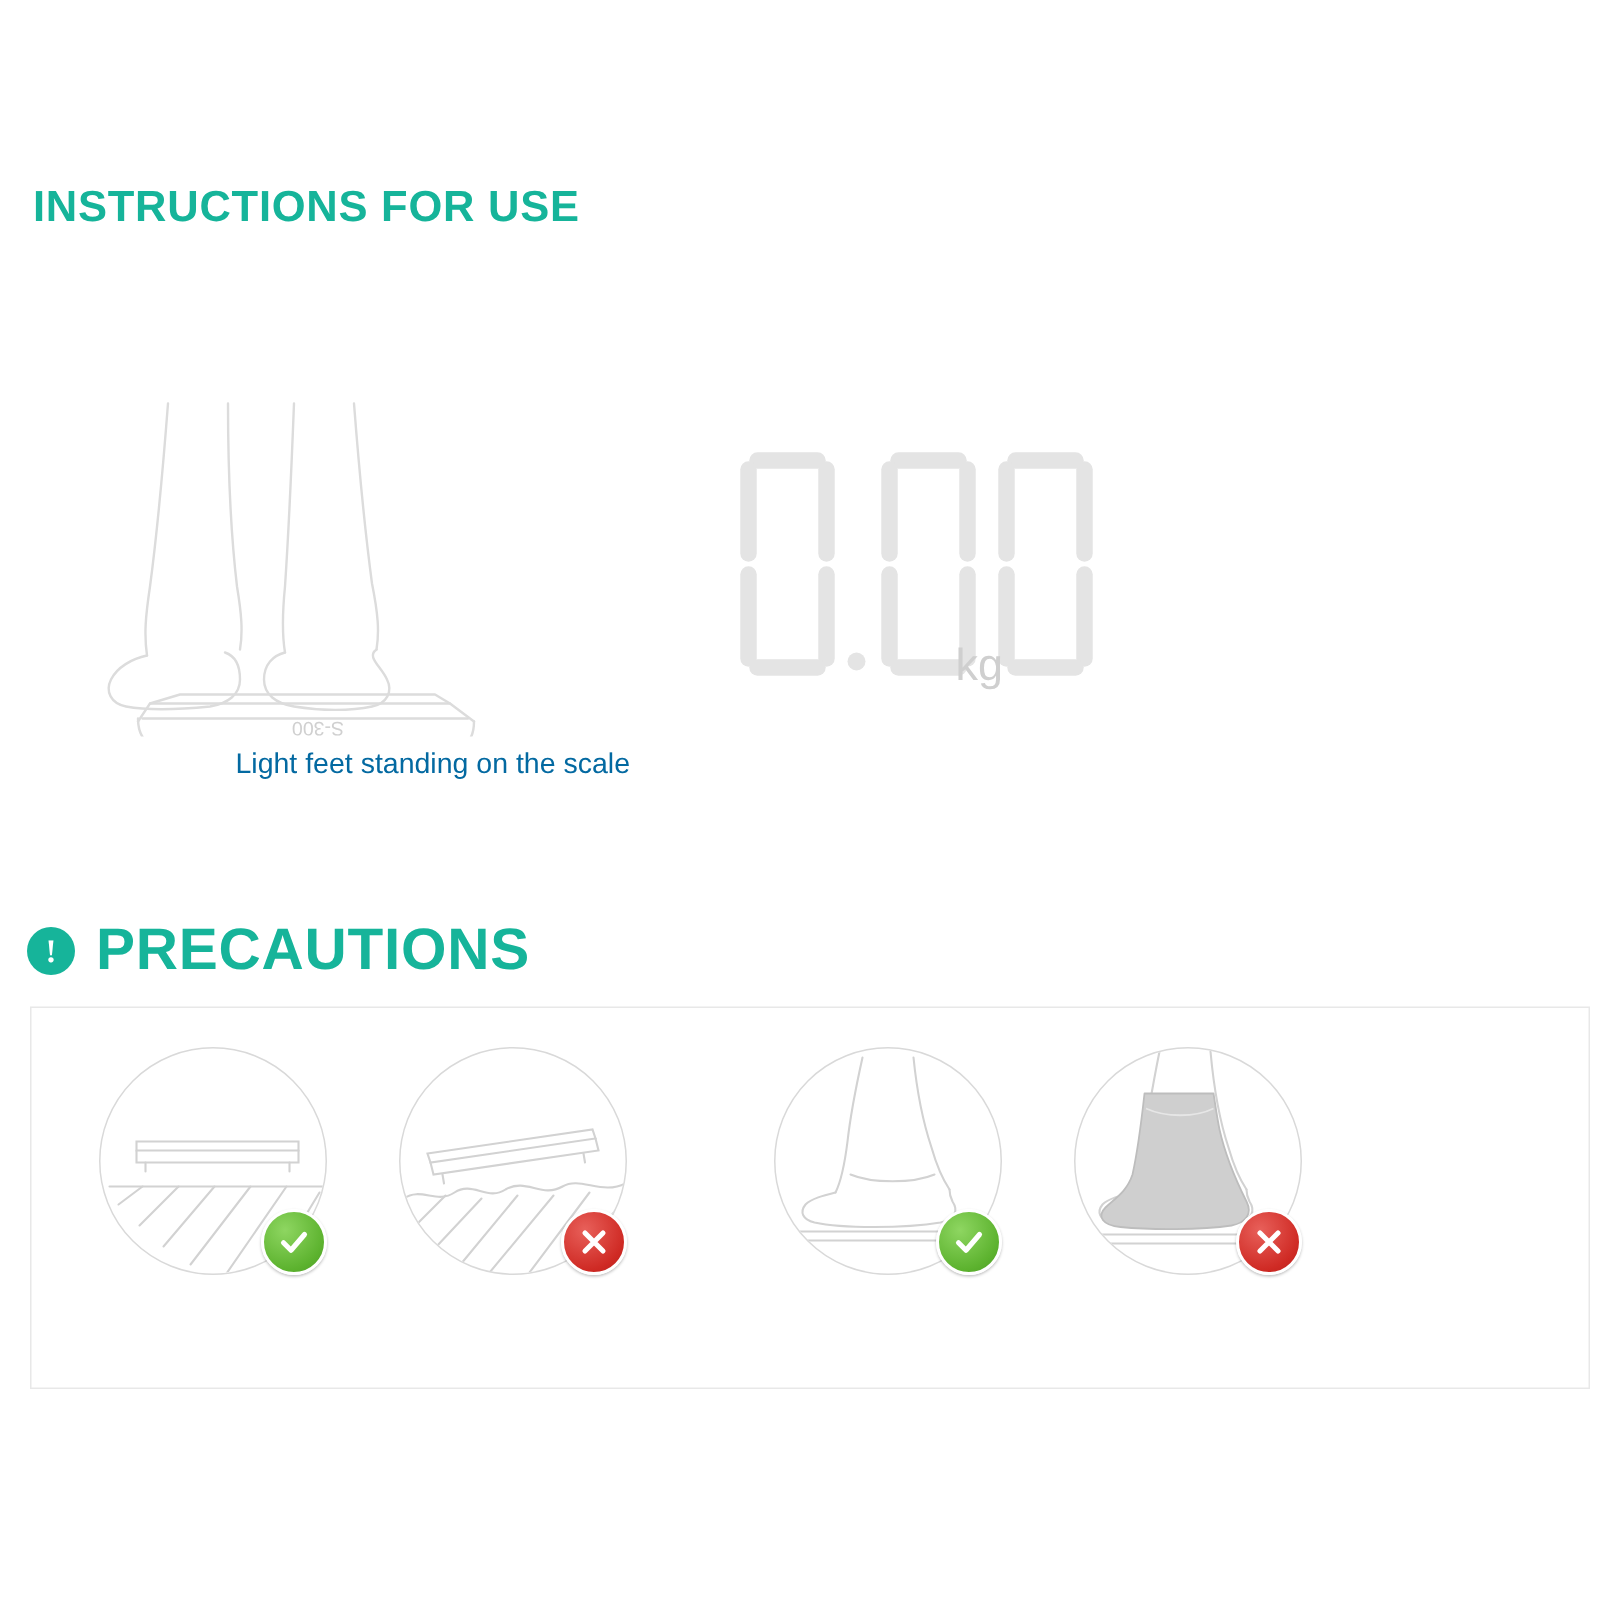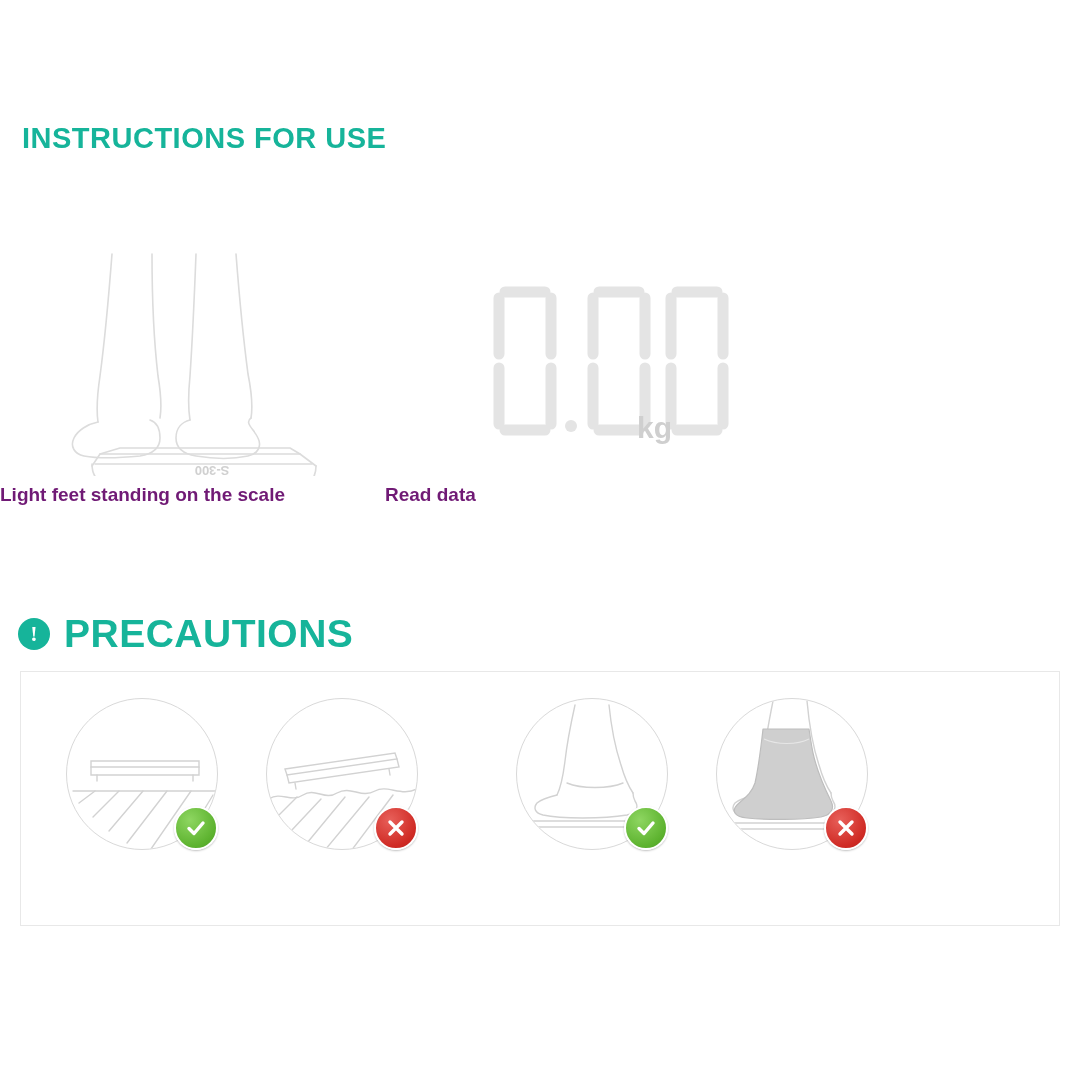--- a/index.html
+++ b/index.html
@@ -64,40 +64,39 @@
   
   .steps {
     position: absolute;
     left: 0;
     top: 225px;
     width: 1080px;
     height: 320px;
   }
   .step {
     position: absolute;
-    top: 1px;
+    top: 16px;
     width: 420px;
     height: 320px;
-    font-weight: bold;
   }
   .step-1 { left: 0px; }
   .step-2 { left: 385px; }
 
   .step-art {
     position: relative;
     width: 420px;
     height: 250px;
   }
   .step-caption {
     position: absolute;
     top: 258px;
     width: 420px;
-    text-align: left;
+    text-align: right;
     font-size: 19px;
-    color: #701a75;
+    color: #0369a1;
   }
 
   
   .legs-svg, .display-svg {
     position: absolute;
     left: 0;
     top: 0;
   }
 
   
@@ -230,21 +229,20 @@
             <path d="M292,66 L332,66"></path>
             <path d="M286,72 L286,128"></path>
             <path d="M338,72 L338,128"></path>
             <path d="M286,142 L286,198"></path>
             <path d="M338,142 L338,198"></path>
             <path d="M292,204 L332,204"></path>
           </g>
           <text x="252" y="212" font-family="Liberation Sans, sans-serif" font-size="30" fill="#cfcfcf">kg</text>
         </svg>
       </div>
-      <div class="step-caption">Read data</div>
     </div>
   </div>
 
   <div class="precautions-head">
     <div class="badge">!</div>
     <div class="title">PRECAUTIONS</div>
   </div>
 
   <div class="precautions-panel">
     <div class="prec-items">

